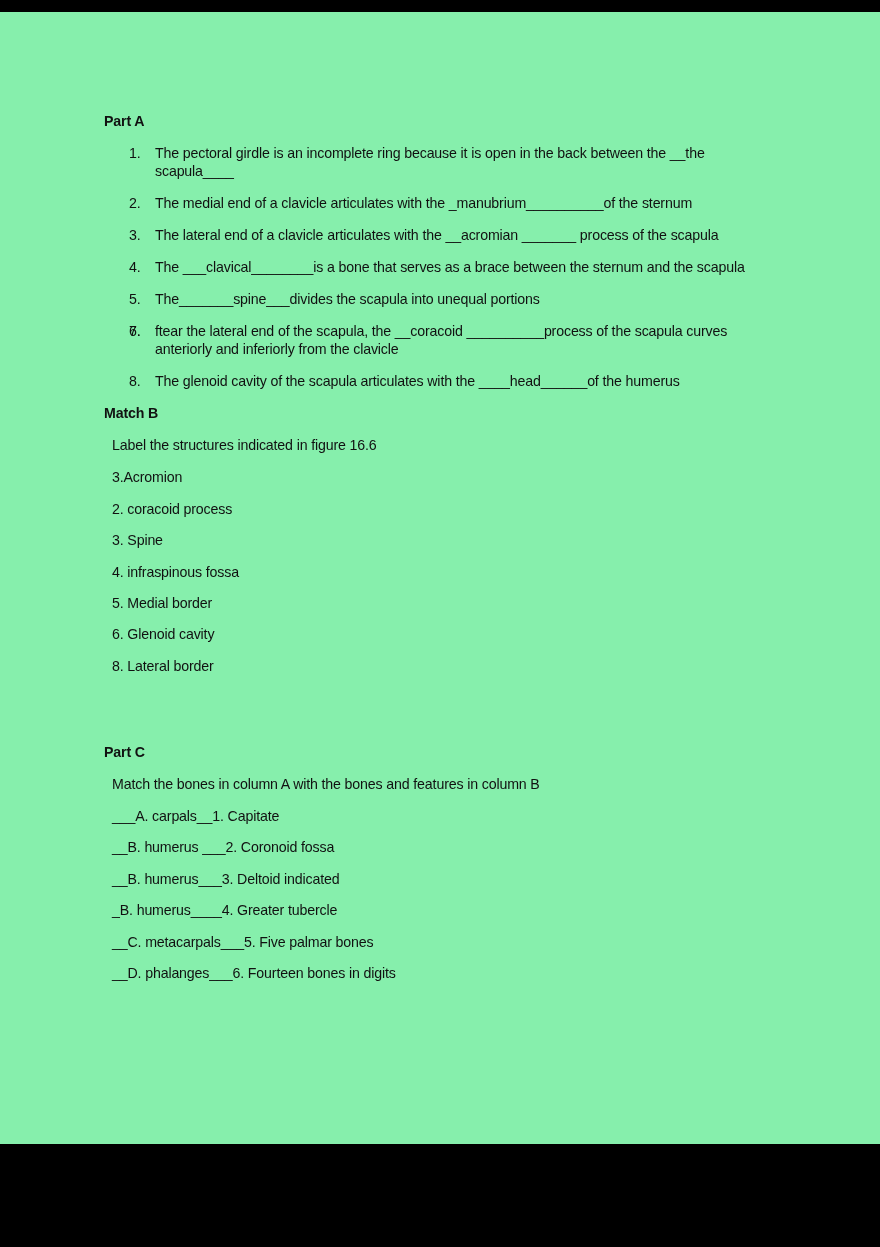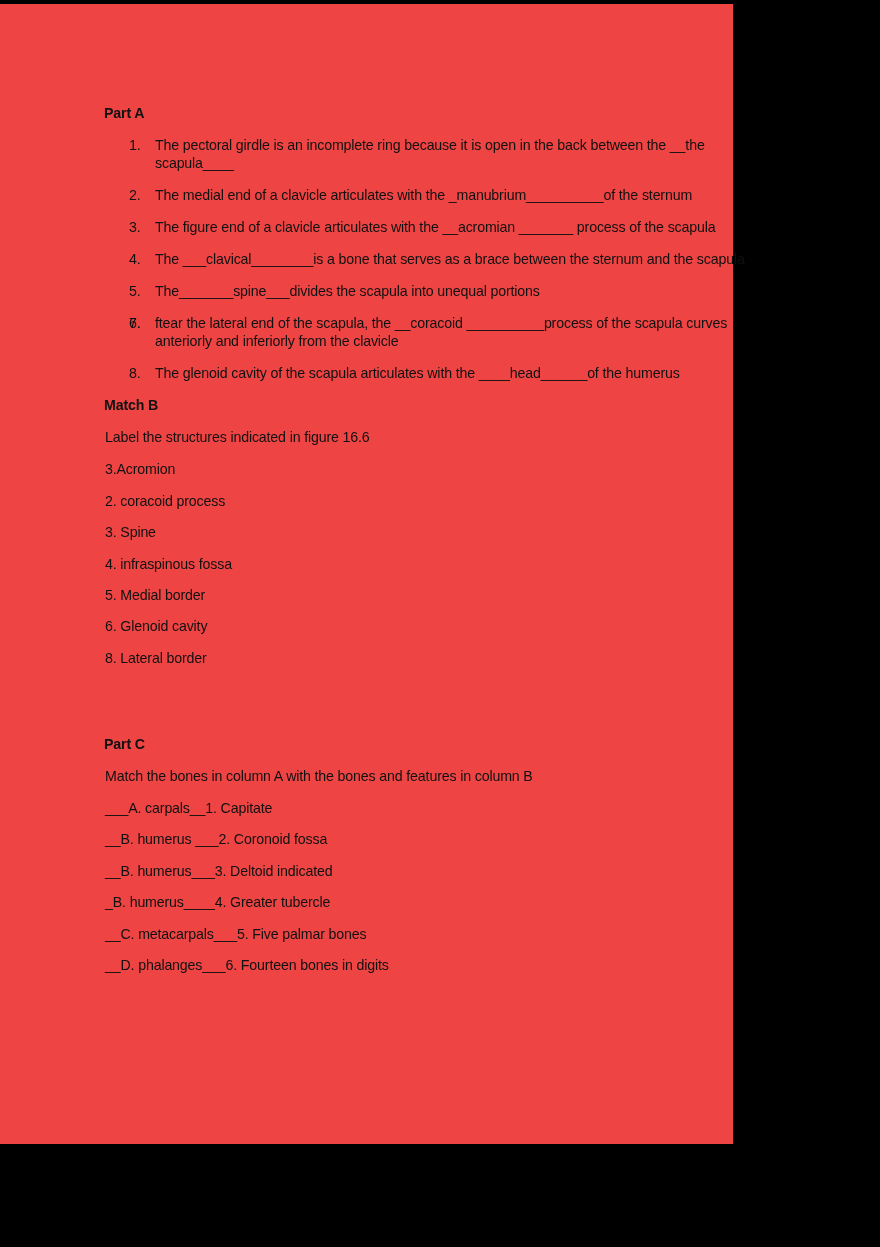--- a/index.html
+++ b/index.html
@@ -11,41 +11,41 @@
       width: 880px;
       height: 1247px;
       position: relative;
       overflow: hidden;
       font-family: "Liberation Sans", "DejaVu Sans", sans-serif;
       color: #111111;
     }
     .page {
       position: absolute;
       left: 0;
-      top: 4px;
-      width: 733px;
+      top: 12px;
+      width: 880px;
       height: 1144px;
-      background: #ef4444;
+      background: #86efac;
     }
     .content {
       position: absolute;
       left: 104px;
       top: 100px;
       width: 680px;
       font-size: 14.2px;
       line-height: 18px;
       letter-spacing: -0.15px;
     }
     .heading {
       font-weight: bold;
       margin: 0;
       height: 18px;
     }
     .para {
-      margin: 1px;
+      margin: 8px;
       height: 18px;
     }
     ol.qlist {
       list-style: none;
       margin: 14px 0 0 0;
       padding: 0;
     }
     ol.qlist li {
       position: relative;
       padding-left: 51px;
@@ -80,21 +80,21 @@
         <li>
           <span class="num">1.</span>
           <span>The pectoral girdle is an incomplete ring because it is open in the back between the __the scapula____</span>
         </li>
         <li>
           <span class="num">2.</span>
           <span>The medial end of a clavicle articulates with the _manubrium__________of the sternum</span>
         </li>
         <li>
           <span class="num">3.</span>
-          <span>The figure end of a clavicle articulates with the __acromian _______ process of the scapula</span>
+          <span>The lateral end of a clavicle articulates with the __acromian _______ process of the scapula</span>
         </li>
         <li>
           <span class="num">4.</span>
           <span>The ___clavical________is a bone that serves as a brace between the sternum and the scapula</span>
         </li>
         <li>
           <span class="num">5.</span>
           <span>The_______spine___divides the scapula into unequal portions</span>
         </li>
         <li>

